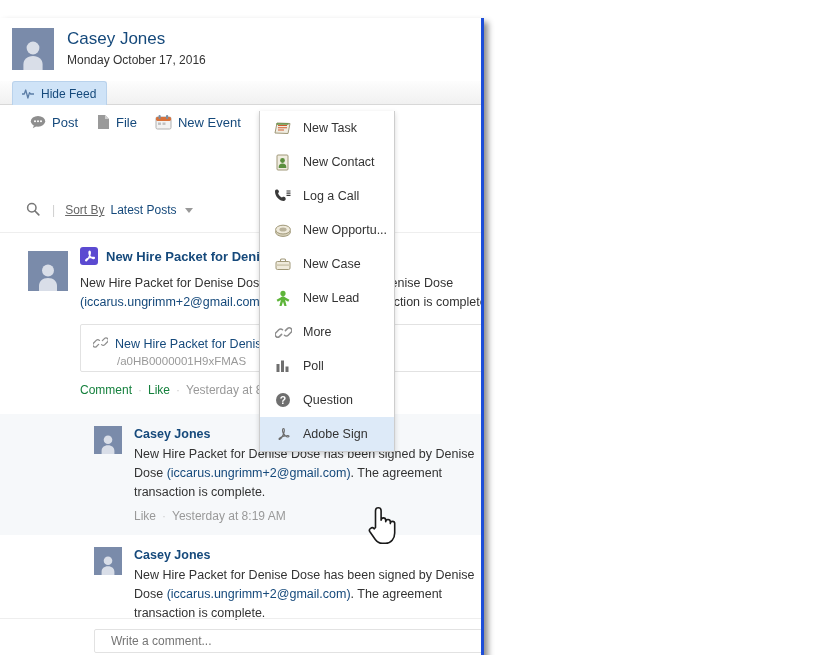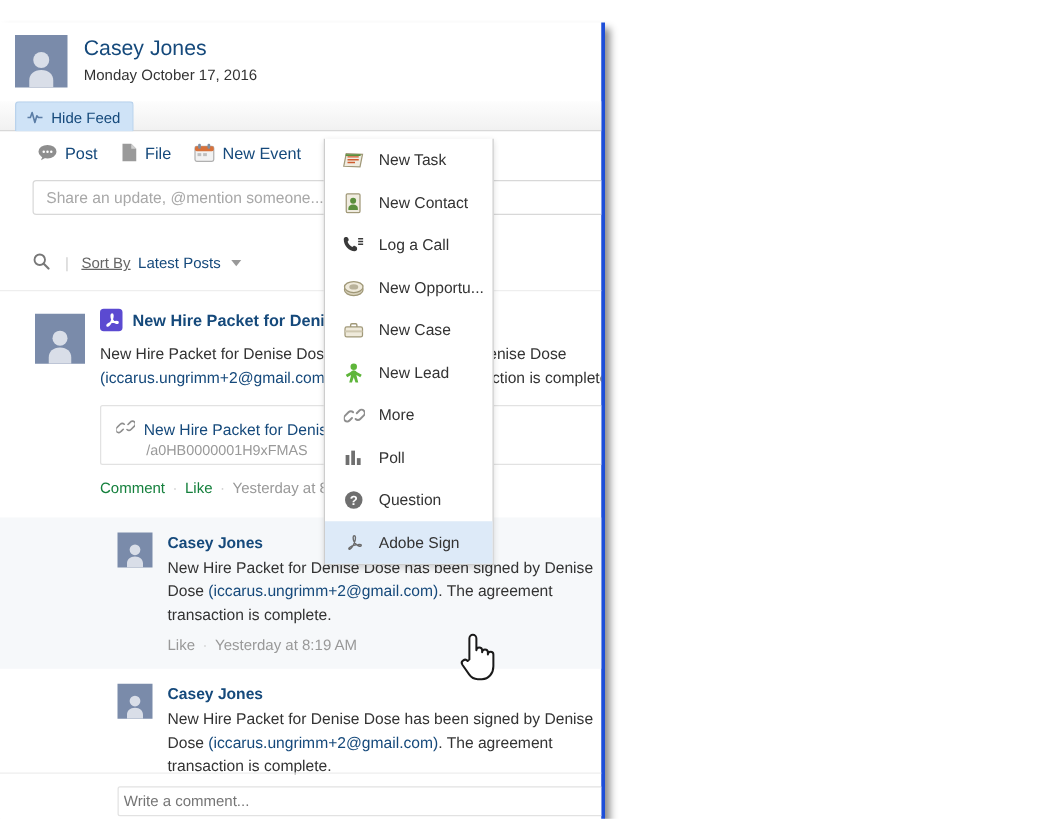--- a/index.html
+++ b/index.html
@@ -302,21 +302,21 @@
     padding-top: 10px;
   }
   .write-box {
     margin-left: 94px;
     width: 438px; height: 24px;
     border: 1px solid #e2e2e2;
     border-radius: 2px;
     background: #fff;
     font-size: 12px;
     color: #a8a8a8;
-    padding-left: 4px;
+    padding-left: 16px;
     display:flex; align-items:center;
     outline:none;
   }
 
   
   .more-menu {
     position: absolute;
     left: 259px; top: 93px;
     width: 136px;
     background: #ffffff;
@@ -427,21 +427,20 @@
               <rect x="3" y="8.5" width="3" height="2.4" fill="#bfbfbf"></rect>
               <rect x="7.5" y="8.5" width="3" height="2.4" fill="#bfbfbf"></rect>
             </svg>
           </span>
           <span class="lbl">New Event</span>
         </div>
       </div>
     </div>
 
     <div class="share-row">
-      <input class="share-box" type="text" placeholder="Share an update, @mention someone..." style="">
       <button class="share-btn">Share</button>
     </div>
 
     <div class="sort-row">
       <span>
         <svg width="14" height="14" viewBox="0 0 14 14">
           <circle cx="5.8" cy="5.8" r="4.2" fill="none" stroke="#777" stroke-width="1.5"></circle>
           <line x1="9" y1="9" x2="12.8" y2="12.8" stroke="#777" stroke-width="1.7" stroke-linecap="round"></line>
         </svg>
       </span>

